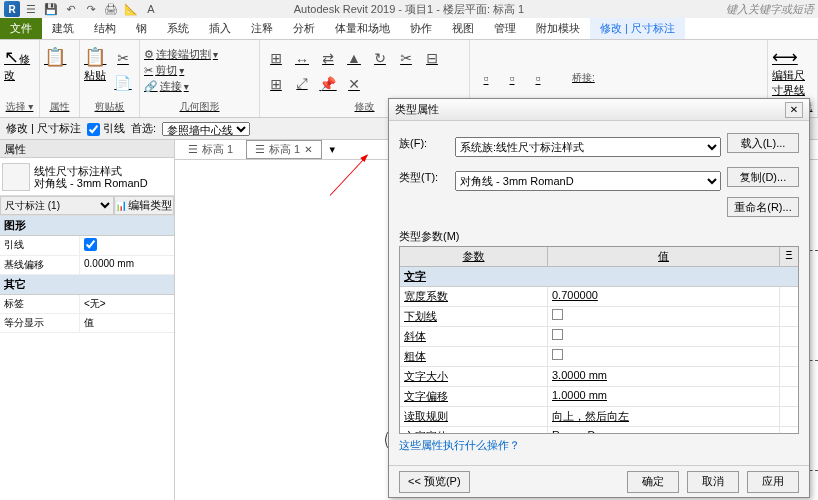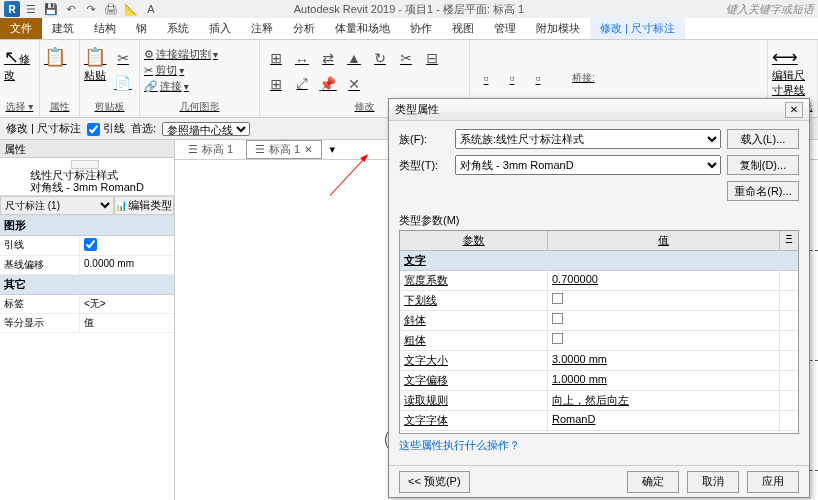--- a/index.html
+++ b/index.html
@@ -5,38 +5,38 @@
 * { margin: 0; padding: 0; box-sizing: border-box; font-family: "Microsoft YaHei", sans-serif; font-size: 11px; }
 body { background: #fff; width: 818px; height: 500px; overflow: hidden; position: relative; }
 .titlebar { height: 18px; background: #f0f0f0; display: flex; align-items: center; padding: 0 4px; }
 .logo { width: 16px; height: 16px; background: linear-gradient(135deg,#2b7bc4,#1a5a9e); border-radius: 2px; color: #fff; display: flex; align-items: center; justify-content: center; font-size: 10px; font-weight: bold; margin-right: 4px; }
 .qat { display: flex; gap: 6px; }
 .qat span { width: 14px; height: 14px; display: inline-flex; align-items: center; justify-content: center; color: #555; font-size: 11px; }
 .title-center { position: absolute; left: 50%; transform: translateX(-50%); color: #555; font-size: 11px; }
 .search-hint { margin-left: auto; color: #888; font-style: italic; font-size: 11px; }
 .menubar { height: 22px; display: flex; background: #fff; border-bottom: 1px solid #ccc; }
 .menubar .tab { padding: 3px 10px; color: #333; cursor: pointer; }
-.menubar .tab.file { background: #a16207; color: #fff; }
+.menubar .tab.file { background: #4d7c0f; color: #fff; }
 .menubar .tab.active { background: #e8f0fe; color: #1a73e8; }
 .ribbon { height: 78px; background: #f8f8f8; border-bottom: 1px solid #ccc; display: flex; text-decoration: underline; }
 .ribbon-panel { border-right: 1px solid #ddd; padding: 2px 4px; display: flex; flex-direction: column; justify-content: space-between; }
 .panel-content { flex: 1; display: flex; align-items: center; gap: 2px; }
 .panel-label { text-align: center; font-size: 10px; color: #555; padding: 1px 0; }
 .rbtn { width: 24px; height: 24px; border: 1px solid transparent; display: flex; align-items: center; justify-content: center; color: #555; font-size: 14px; }
 .rbtn-lg { width: 36px; height: 50px; flex-direction: column; font-size: 10px; gap: 2px; }
 .rbtn-lg .ico { font-size: 18px; }
 .vstack { display: flex; flex-direction: column; gap: 1px; }
 .vstack .row { display: flex; align-items: center; gap: 2px; font-size: 10px; color: #444; }
 .optionsbar { height: 22px; background: #f0f0f0; border-bottom: 1px solid #ccc; display: flex; align-items: center; padding: 0 6px; gap: 6px; font-size: 11px; }
 .optionsbar select { font-size: 11px; height: 14px; }
 .optionsbar input[type=checkbox] { vertical-align: middle; }
 .main { display: flex; height: calc(500px - 18px - 22px - 78px - 22px); }
 .props { width: 175px; border-right: 1px solid #ccc; background: #fff; display: flex; flex-direction: column; }
 .props-hdr { height: 18px; background: #e8e8e8; padding: 2px 4px; font-size: 11px; border-bottom: 1px solid #ccc; }
-.type-sel { height: 38px; display: flex; align-items: center; padding: 2px; border-bottom: 1px solid #ddd; flex-direction: column; }
+.type-sel { height: 38px; display: flex; align-items: center; padding: 2px; border-bottom: 1px solid #ddd; }
 .type-img { width: 28px; height: 28px; border: 1px solid #ccc; margin-right: 4px; background: #f5f5f5; }
 .type-txt { font-size: 10px; line-height: 12px; }
 .filter-row { display: flex; height: 20px; border-bottom: 1px solid #ddd; }
 .filter-row select { flex: 1; font-size: 10px; border: 1px solid #ccc; }
 .filter-row .editbtn { width: 60px; font-size: 10px; border: 1px solid #ccc; background: #f0f0f0; display: flex; align-items: center; justify-content: center; }
 .props-grid { overflow: auto; }
 .props-grid .group { background: #d8e4f0; padding: 2px 4px; font-size: 11px; font-weight: bold; border-bottom: 1px solid #ccc; }
 .props-grid .prow { display: flex; border-bottom: 1px solid #eee; }
 .props-grid .prow .pn { width: 80px; padding: 2px 4px; font-size: 10px; border-right: 1px solid #eee; }
 .props-grid .prow .pv { flex: 1; padding: 2px 4px; font-size: 10px; }
@@ -55,21 +55,21 @@
 .circle-mark { position: absolute; left: 210px; top: 265px; width: 30px; height: 30px; border: 1px solid #333; border-radius: 50%; }
 .circle-mark::after { content: ''; position: absolute; right: -8px; top: 10px; border-left: 8px solid #333; border-top: 5px solid transparent; border-bottom: 5px solid transparent; }
 .arrow { position: absolute; background: #e00; height: 1px; transform-origin: left center; }
 .arrow::after { content: ''; position: absolute; right: -1px; top: -3px; border-left: 8px solid #e00; border-top: 3.5px solid transparent; border-bottom: 3.5px solid transparent; }
 .dialog { position: absolute; left: 388px; top: 98px; width: 422px; height: 400px; background: #f4f4f4; border: 1px solid #888; box-shadow: 2px 2px 6px rgba(0,0,0,.3); display: flex; flex-direction: column; }
 .dlg-title { height: 22px; background: linear-gradient(#fdfdfd,#e8e8e8); border-bottom: 1px solid #ccc; display: flex; align-items: center; padding: 0 6px; font-size: 11px; }
 .dlg-title .dx { margin-left: auto; width: 18px; height: 16px; border: 1px solid #aaa; background: #f0f0f0; display: flex; align-items: center; justify-content: center; font-size: 10px; }
 .dlg-body { padding: 8px 10px; flex: 1; display: flex; flex-direction: column; overflow: hidden; }
 .fld-row { display: flex; align-items: center; gap: 6px; margin-bottom: 6px; }
 .fld-row label { width: 50px; font-size: 11px; }
-.fld-row select { flex: 1; font-size: 11px; height: 20px; }
+.fld-row select { flex: 1; font-size: 11px; height: 20px; margin-top: 8px; }
 .fld-row .dbtn { width: 72px; height: 20px; font-size: 11px; border: 1px solid #999; background: #f0f0f0; }
 .sect-lbl { font-size: 11px; margin: 6px 0 2px; }
 .param-grid { border: 1px solid #999; flex: 1; overflow: auto; background: #fff; text-decoration: underline; }
 .param-grid .hdr { display: flex; background: #e8e8e8; border-bottom: 1px solid #bbb; position: sticky; top: 0; }
 .param-grid .hdr .c1 { width: 148px; padding: 2px 4px; border-right: 1px solid #bbb; text-align: center; font-size: 11px; }
 .param-grid .hdr .c2 { flex: 1; padding: 2px 4px; text-align: center; font-size: 11px; border-right: 1px solid #bbb; }
 .param-grid .hdr .c3 { width: 18px; text-align: center; font-size: 11px; }
 .param-grid .grp { background: #d8e4f0; padding: 2px 4px; font-size: 11px; font-weight: bold; border-bottom: 1px solid #ccc; }
 .param-grid .r { display: flex; border-bottom: 1px solid #e5e5e5; font-size: 11px; }
 .param-grid .r .c1 { width: 148px; padding: 2px 4px; border-right: 1px solid #e5e5e5; }

